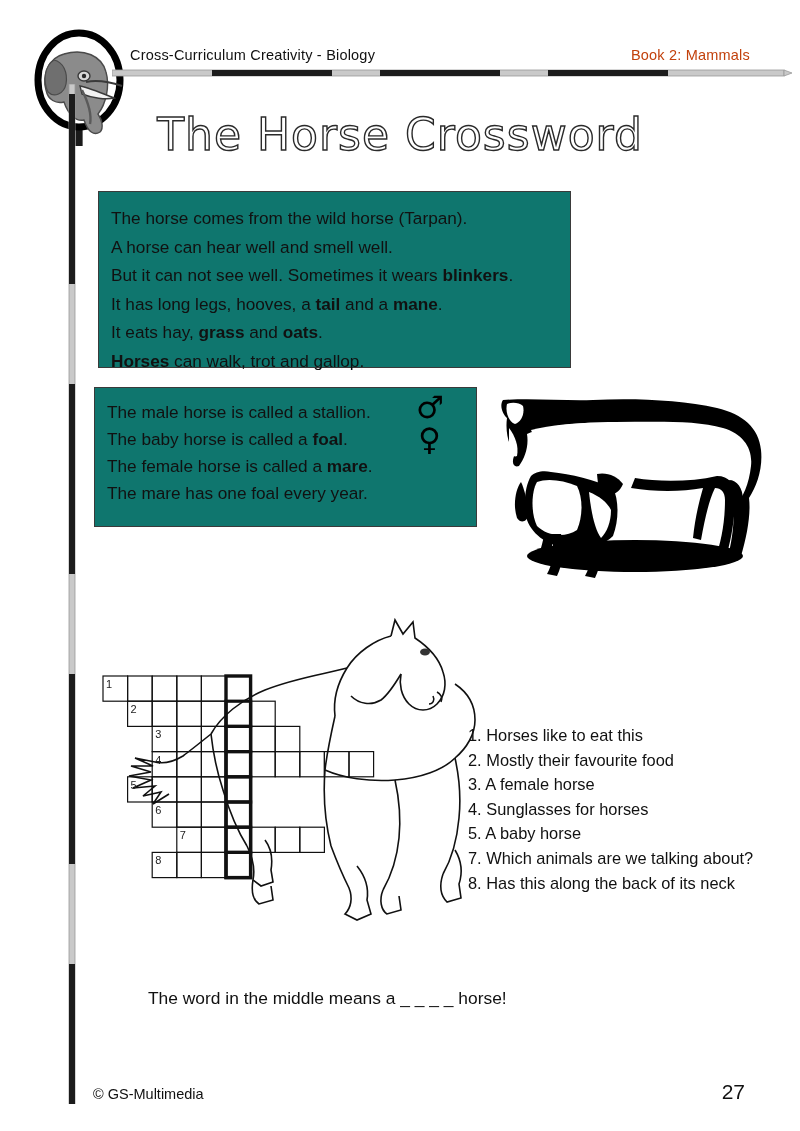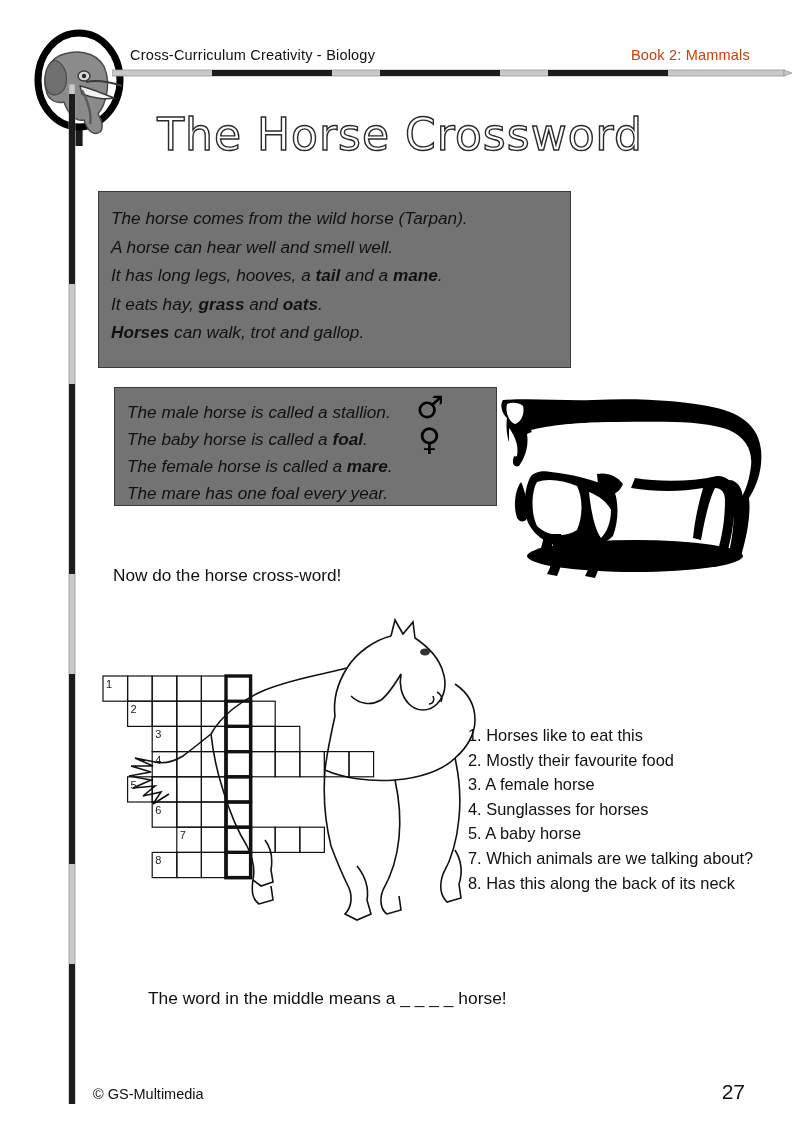--- a/index.html
+++ b/index.html
@@ -28,26 +28,25 @@
   
   .title{
     position:absolute;left:0;right:0;top:104px;text-align:left;
     font-size:44px;letter-spacing:1px;
     font-family:"DejaVu Sans", sans-serif;
   }
   .title svg{display:block;margin:0 auto;}
 
   
   .box{
-    position:absolute;border:1.3px solid #3a3a3a;background:#737373;
+    position:absolute;border:1.3px solid #3a3a3a;background:#0f766e;
     box-sizing:border-box;
-    font-style:italic;
   }
   #box-facts{left:98px;top:191px;width:473px;height:177px;padding:12px 0 0 12px;}
-  #box-family{left:114px;top:387px;width:383px;height:119px;padding:11px 0 0 12px;}
+  #box-family{left:94px;top:387px;width:383px;height:140px;padding:11px 0 0 12px;}
 
   .line{
     font-size:17.2px;line-height:27px;color:#111;white-space:nowrap;
   }
   .line b{font-weight:bold;}
   #box-facts .line{line-height:28.5px;}
 
   .gsym{
     position:absolute;font-size:31px;line-height:1;color:#000;
     font-family:"DejaVu Sans", sans-serif;font-weight:bold;
@@ -127,20 +126,21 @@
 
   <div class="title">
     <svg viewBox="0 0 560 62" width="560" height="62">
       <text x="280" y="46" text-anchor="middle" font-family="DejaVu Sans, sans-serif" font-size="44" fill="#ffffff" stroke="#2a2a2a" stroke-width="1.4">The Horse Crossword</text>
     </svg>
   </div>
 
   <div class="box" id="box-facts">
     <div class="line"><span>The horse comes from the wild horse (Tarpan).</span></div>
     <div class="line"><span>A horse can hear well and smell well.</span></div>
+    <div class="line"><span>But it can not see well. Sometimes it wears </span><b>blinkers</b><span>.</span></div>
     <div class="line"><span>It has long legs, hooves, a </span><b>tail</b><span> and a </span><b>mane</b><span>.</span></div>
     <div class="line"><span>It eats hay, </span><b>grass</b><span> and </span><b> oats</b><span>.</span></div>
     <div class="line"><b>Horses</b><span> can walk, trot and gallop.</span></div>
   </div>
 
   <div class="box" id="box-family">
     <div class="line"><span>The male horse is called a stallion.</span></div>
     <div class="line"><span>The baby horse is called a </span><b>foal</b><span>.</span></div>
     <div class="line"><span>The female horse is called a </span><b>mare</b><span>.</span></div>
     <div class="line"><span>The mare has one foal every year.</span></div>
@@ -179,21 +179,20 @@
         <path d="M104 104 C114 108 122 114 126 122 C126 134 122 144 116 150
                  C110 142 106 124 104 104 Z" fill="#fff"></path>
         <path d="M36 94 C30 102 28 118 32 130 C36 136 42 134 44 126 C42 114 40 102 36 94 Z"></path>
         <path d="M66 146 C70 160 68 176 62 186 L72 188 C78 176 80 158 76 146 Z"></path>
         <path d="M104 150 C108 164 106 178 100 188 L110 190 C116 178 118 162 114 150 Z"></path>
         <ellipse cx="150" cy="168" rx="108" ry="16"></ellipse>
       </g>
     </svg>
   </div>
 
-  <div class="instruction">Now do the horse cross-word!</div>
 
   <div class="cw-area">
     <div class="cw-horse">
       <svg viewBox="0 0 400 350" width="400" height="350">
         <g fill="none" stroke="#111" stroke-width="1.6">
           <path d="M296 36 L300 20 L308 34 L318 22 L320 38
                    C332 46 344 58 348 72 C352 84 350 96 342 104
                    C334 112 322 112 314 104 C306 96 304 84 306 74"></path>
           <path d="M296 36 C280 40 262 52 252 68 C242 84 238 100 240 116"></path>
           <path d="M306 74 C300 84 294 94 286 100 C276 106 264 104 256 96"></path>

